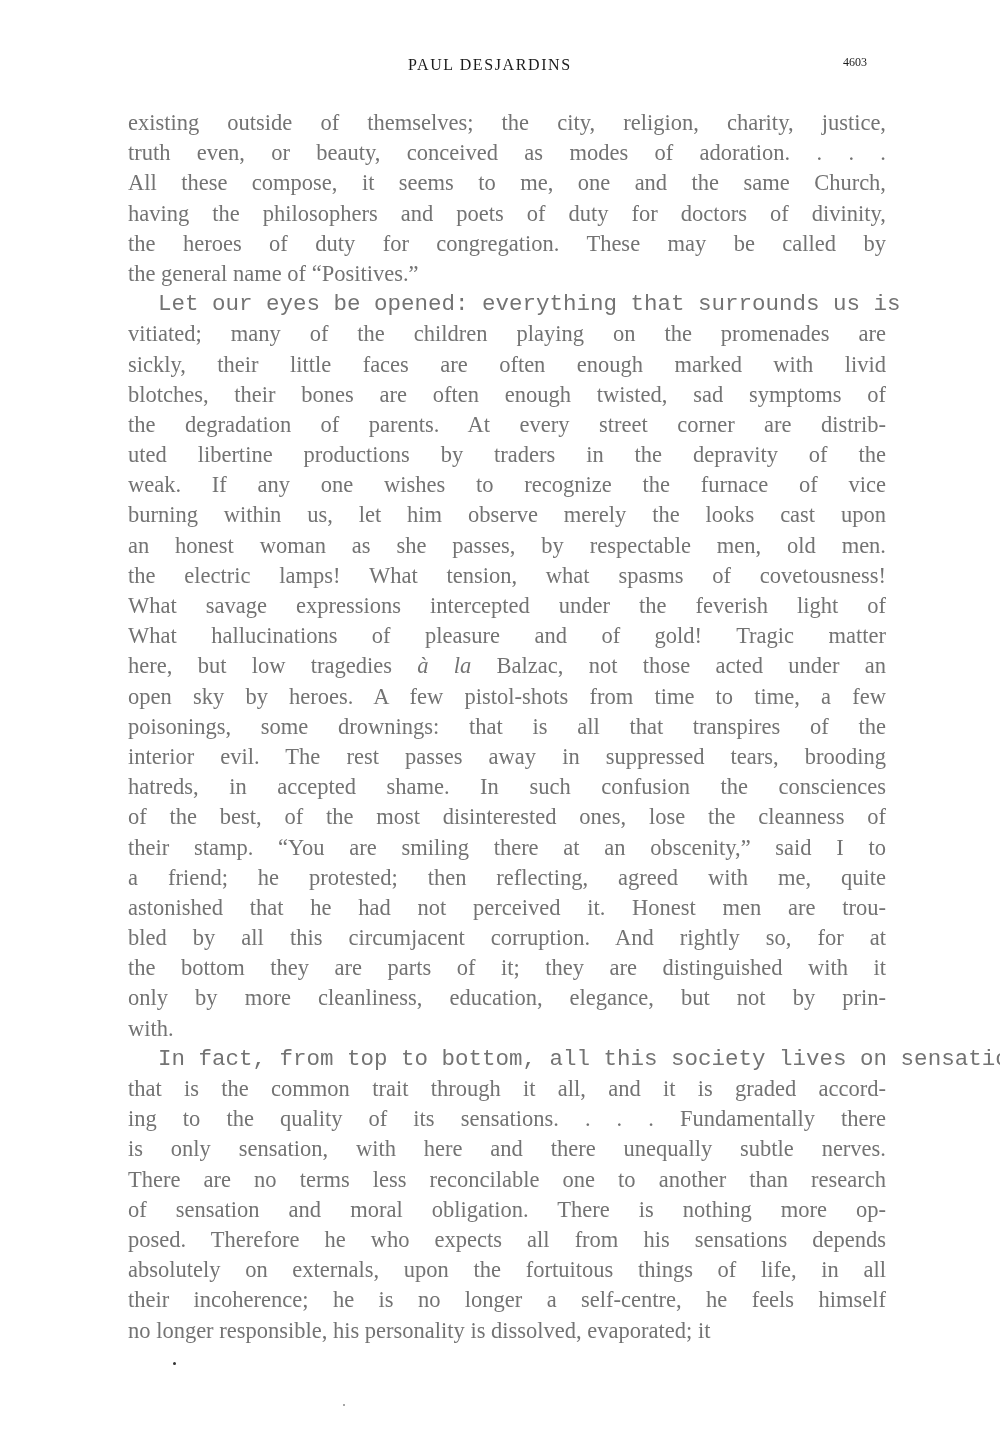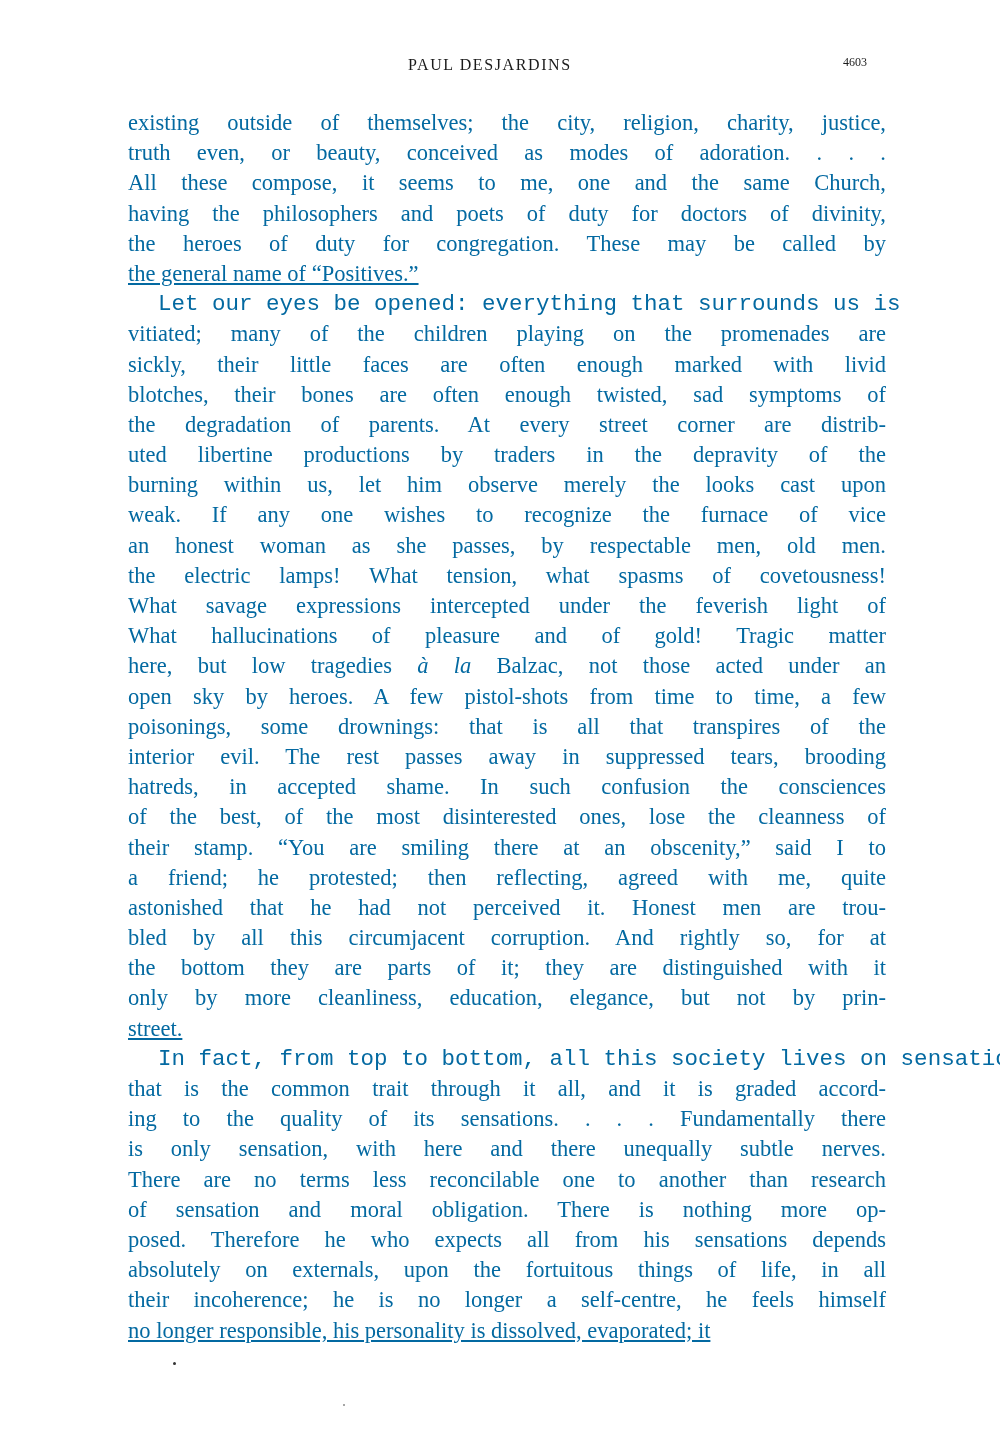--- a/index.html
+++ b/index.html
@@ -1,22 +1,22 @@
 <!DOCTYPE html>
 <html><head>
 <meta charset="utf-8">
 <style>
   html, body { margin: 0; padding: 0; background: #ffffff; }
   body { width: 1000px; height: 1432px; position: relative; overflow: hidden; }
   .page { position: absolute; left: 0; top: 0; width: 1000px; height: 1432px; background: #ffffff; }
   .running-head { position: absolute; top: 56px; left: 408px; font-family: "Liberation Serif", "DejaVu Serif", serif; font-size: 16px; letter-spacing: 1.6px; color: #1a1a1a; }
   .page-number { position: absolute; top: 55px; left: 843px; font-family: "Liberation Serif", "DejaVu Serif", serif; font-size: 12px; color: #1a1a1a; }
   .body-text { position: absolute; left: 128px; top: 108px; width: 758px; }
-  .line { font-family: "Liberation Serif", "DejaVu Serif", serif; font-size: 22.5px; color: #0369a1; height: 30.2px; line-height: 30.2px; white-space: nowrap; text-align: justify; text-align-last: justify; }
-  .line.last { text-align-last: left; text-decoration: underline; }
+  .line { font-family: "Liberation Serif", "DejaVu Serif", serif; font-size: 22.5px; color: #737373; height: 30.2px; line-height: 30.2px; white-space: nowrap; text-align: justify; text-align-last: justify; }
+  .line.last { text-align-last: left; }
   .line.indent { padding-left: 30px; font-family: Liberation Mono, monospace; }
   .line em { }
   .speck { position: absolute; width: 3px; height: 3px; background: #333; border-radius: 50%; }
 </style>
 </head>
 <body>
 
 <div class="page">
   <div class="running-head">PAUL DESJARDINS</div>
   <div class="page-number">4603</div>
@@ -30,39 +30,39 @@
         <div class="line">the heroes of duty for congregation. These may be called by</div>
         <div class="line last">the general name of “Positives.”</div>
       </div>
       <div>
         <div class="line indent">Let our eyes be opened: everything that surrounds us is</div>
         <div class="line">vitiated; many of the children playing on the promenades are</div>
         <div class="line">sickly, their little faces are often enough marked with livid</div>
         <div class="line">blotches, their bones are often enough twisted, sad symptoms of</div>
         <div class="line">the degradation of parents. At every street corner are distrib-</div>
         <div class="line">uted libertine productions by traders in the depravity of the</div>
+        <div class="line">weak. If any one wishes to recognize the furnace of vice</div>
         <div class="line">burning within us, let him observe merely the looks cast upon</div>
-        <div class="line">weak. If any one wishes to recognize the furnace of vice</div>
         <div class="line">an honest woman as she passes, by respectable men, old men.</div>
         <div class="line">the electric lamps! What tension, what spasms of covetousness!</div>
         <div class="line">What savage expressions intercepted under the feverish light of</div>
         <div class="line">What hallucinations of pleasure and of gold! Tragic matter</div>
         <div class="line">here, but low tragedies <em>à la</em> Balzac, not those acted under an</div>
         <div class="line">open sky by heroes. A few pistol-shots from time to time, a few</div>
         <div class="line">poisonings, some drownings: that is all that transpires of the</div>
         <div class="line">interior evil. The rest passes away in suppressed tears, brooding</div>
         <div class="line">hatreds, in accepted shame. In such confusion the consciences</div>
         <div class="line">of the best, of the most disinterested ones, lose the cleanness of</div>
         <div class="line">their stamp. “You are smiling there at an obscenity,” said I to</div>
         <div class="line">a friend; he protested; then reflecting, agreed with me, quite</div>
         <div class="line">astonished that he had not perceived it. Honest men are trou-</div>
         <div class="line">bled by all this circumjacent corruption. And rightly so, for at</div>
         <div class="line">the bottom they are parts of it; they are distinguished with it</div>
         <div class="line">only by more cleanliness, education, elegance, but not by prin-</div>
-        <div class="line last">street.</div>
+        <div class="line last">with.</div>
       </div>
       <div>
         <div class="line indent">In fact, from top to bottom, all this society lives on sensation;</div>
         <div class="line">that is the common trait through it all, and it is graded accord-</div>
         <div class="line">ing to the quality of its sensations. . . . Fundamentally there</div>
         <div class="line">is only sensation, with here and there unequally subtle nerves.</div>
         <div class="line">There are no terms less reconcilable one to another than research</div>
         <div class="line">of sensation and moral obligation. There is nothing more op-</div>
         <div class="line">posed. Therefore he who expects all from his sensations depends</div>
         <div class="line">absolutely on externals, upon the fortuitous things of life, in all</div>

